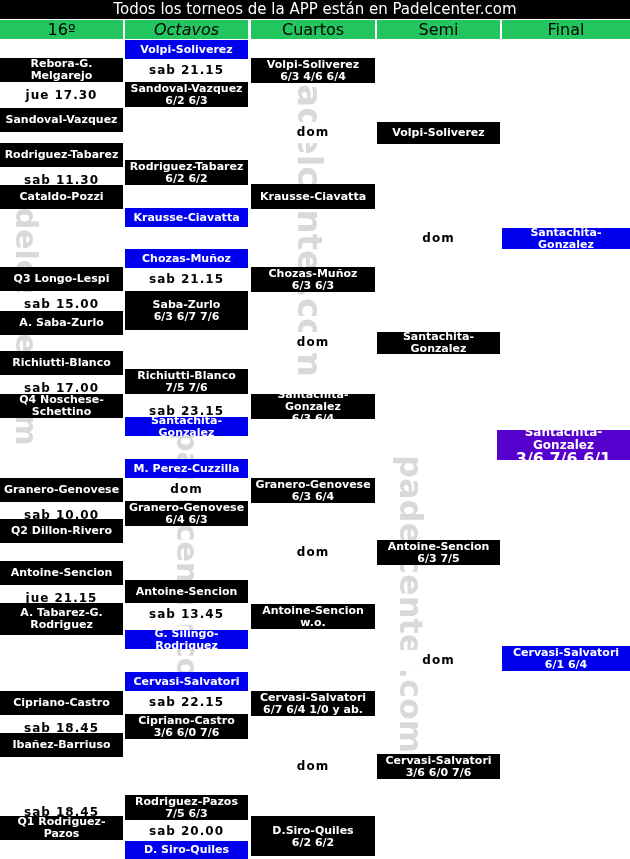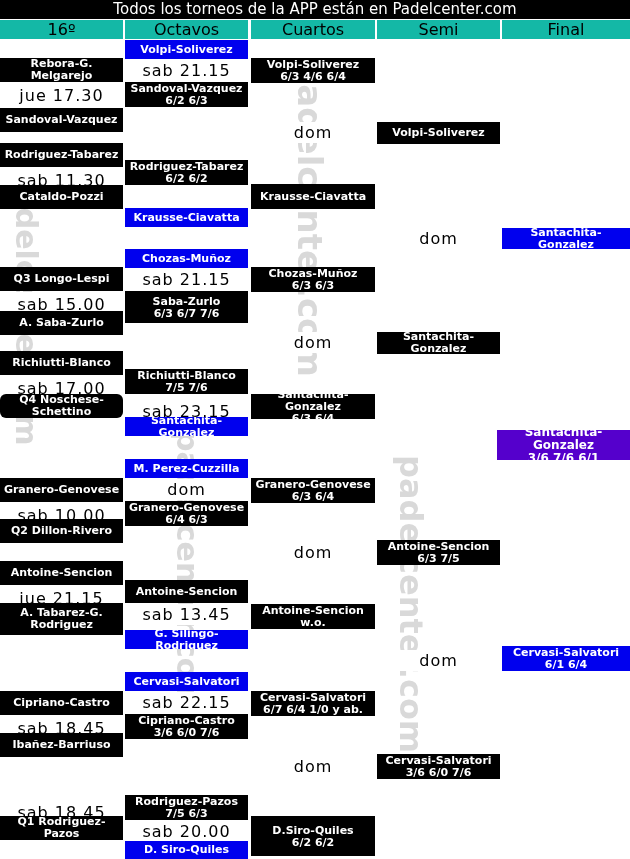--- a/index.html
+++ b/index.html
@@ -15,21 +15,21 @@
     position:absolute;left:0;top:0;width:630px;height:19px;
     background:#000000;color:#ffffff;
     font-family:"DejaVu Sans","Liberation Sans",sans-serif;
     font-size:15px;line-height:19px;text-align:center;white-space:nowrap;
     letter-spacing:0px;
   }
 
   
   .rhead{
     position:absolute;top:20px;height:19px;
-    background:#14b8a6;color:#000000;
+    background:#22c55e;color:#000000;
     font-size:16px;line-height:19px;text-align:center;
     font-family:"DejaVu Sans","Liberation Sans",sans-serif;
     white-space:nowrap;overflow:hidden;
   }
 
   
   .wm{
     position:absolute;color:#d9d9d9;font-weight:bold;
     font-family:"DejaVu Sans","Liberation Sans",sans-serif;
     pointer-events:none;user-select:none;white-space:nowrap;
@@ -53,21 +53,21 @@
   }
   .cell .nm{
     font-size:11px;font-weight:bold;line-height:12px;
     width:100%;padding:0 2px;box-sizing:border-box;
   }
   .cell .sc{
     font-size:11px;font-weight:bold;line-height:11px;
     width:100%;padding:0 2px;box-sizing:border-box;
   }
   .cell .tm{
-    font-size:16px;font-weight:normal;line-height:13px;
+    font-size:12px;font-weight:bold;line-height:13px;
     letter-spacing:1px;width:100%;
   }
 
   .black{background:#000000;color:#ffffff;}
   .white{background:#ffffff;color:#000000;}
   .blue {background:#0000ee;color:#ffffff;}
   .purple{background:#5500cc;color:#ffffff;}
 </style>
 </head>
 <body>
@@ -75,21 +75,21 @@
 <div id="board">
 
   <div class="banner">Todos los torneos de la APP están en Padelcenter.com</div>
 
   <div class="wm wm1">padelcenter.com</div>
   <div class="wm wm2">padelcenter.com</div>
   <div class="wm wm3">padelcenter.com</div>
   <div class="wm wm4">padelcenter.com</div>
 
   <div class="rhead" style="left:0px;width:123px;">16º</div>
-  <div class="rhead" style="left:125px;width:123px;">Octavos</div>
+  <div class="rhead" style="left:125px;width:123px;font-style:italic;">Octavos</div>
   <div class="rhead" style="left:251px;width:124px;">Cuartos</div>
   <div class="rhead" style="left:502px;width:128px;">Final</div>
   <div class="rhead" style="left:377px;width:123px;">Semi</div>
 
   <div class="cell black" style="left:0;top:58px;width:123px;height:24px;">
       <span class="nm">Rebora-G. Melgarejo</span>
     </div>
   <div class="cell white" style="left:0;top:83px;width:123px;height:24px;">
       <span class="tm">jue 17.30</span>
     </div>
@@ -116,21 +116,21 @@
   <div class="cell black" style="left:0;top:311px;width:123px;height:24px;">
       <span class="nm">A. Saba-Zurlo</span>
     </div>
 
   <div class="cell black" style="left:0;top:351px;width:123px;height:24px;">
       <span class="nm">Richiutti-Blanco</span>
     </div>
   <div class="cell white" style="left:0;top:376px;width:123px;height:24px;">
       <span class="tm">sab 17.00</span>
     </div>
-  <div class="cell black" style="left:0;top:394px;width:123px;height:24px;border-radius:6px;">
+  <div class="cell black" style="left:0;top:394px;width:123px;height:24px;">
       <span class="nm">Q4 Noschese-Schettino</span>
     </div>
 
   <div class="cell black" style="left:0;top:478px;width:123px;height:24px;">
       <span class="nm">Granero-Genovese</span>
     </div>
   <div class="cell white" style="left:0;top:503px;width:123px;height:24px;">
       <span class="tm">sab 10.00</span>
     </div>
   <div class="cell black" style="left:0;top:519px;width:123px;height:24px;">
@@ -185,21 +185,21 @@
   <div class="cell blue" style="left:125px;top:208px;width:123px;height:19px;">
       <span class="nm">Krausse-Ciavatta</span>
     </div>
 
   <div class="cell blue" style="left:125px;top:249px;width:123px;height:19px;">
       <span class="nm">Chozas-Muñoz</span>
     </div>
   <div class="cell white" style="left:125px;top:269px;width:123px;height:21px;">
       <span class="tm">sab 21.15</span>
     </div>
-  <div class="cell black" style="left:125px;top:291px;width:123px;height:32px;">
+  <div class="cell black" style="left:125px;top:291px;width:123px;height:39px;">
       <span class="nm">Saba-Zurlo</span>
       <span class="sc">6/3 6/7 7/6</span>
     </div>
 
   <div class="cell black" style="left:125px;top:369px;width:123px;height:25px;">
       <span class="nm">Richiutti-Blanco</span>
       <span class="sc">7/5 7/6</span>
     </div>
   <div class="cell white" style="left:125px;top:395px;width:123px;height:33px;align-items:flex-end;">
       <span class="tm">sab 23.15</span>
@@ -327,16 +327,16 @@
       <span class="nm">Santachita-Gonzalez</span>
       <span class="sc"></span>
     </div>
   <div class="cell blue" style="left:502px;top:646px;width:128px;height:25px;">
       <span class="nm">Cervasi-Salvatori</span>
       <span class="sc">6/1 6/4</span>
     </div>
 
   <div class="cell purple" style="left:497px;top:430px;width:133px;height:30px;">
     <span class="nm" style="font-size:12px;line-height:13px;">Santachita-Gonzalez</span>
-    <span class="sc" style="font-size:12px;line-height:13px;">3/6 7/6 6/1</span>
+    <span class="sc" style="font-size:16px;line-height:13px;">3/6 7/6 6/1</span>
   </div>
 
 </div>
 
 </body></html>

